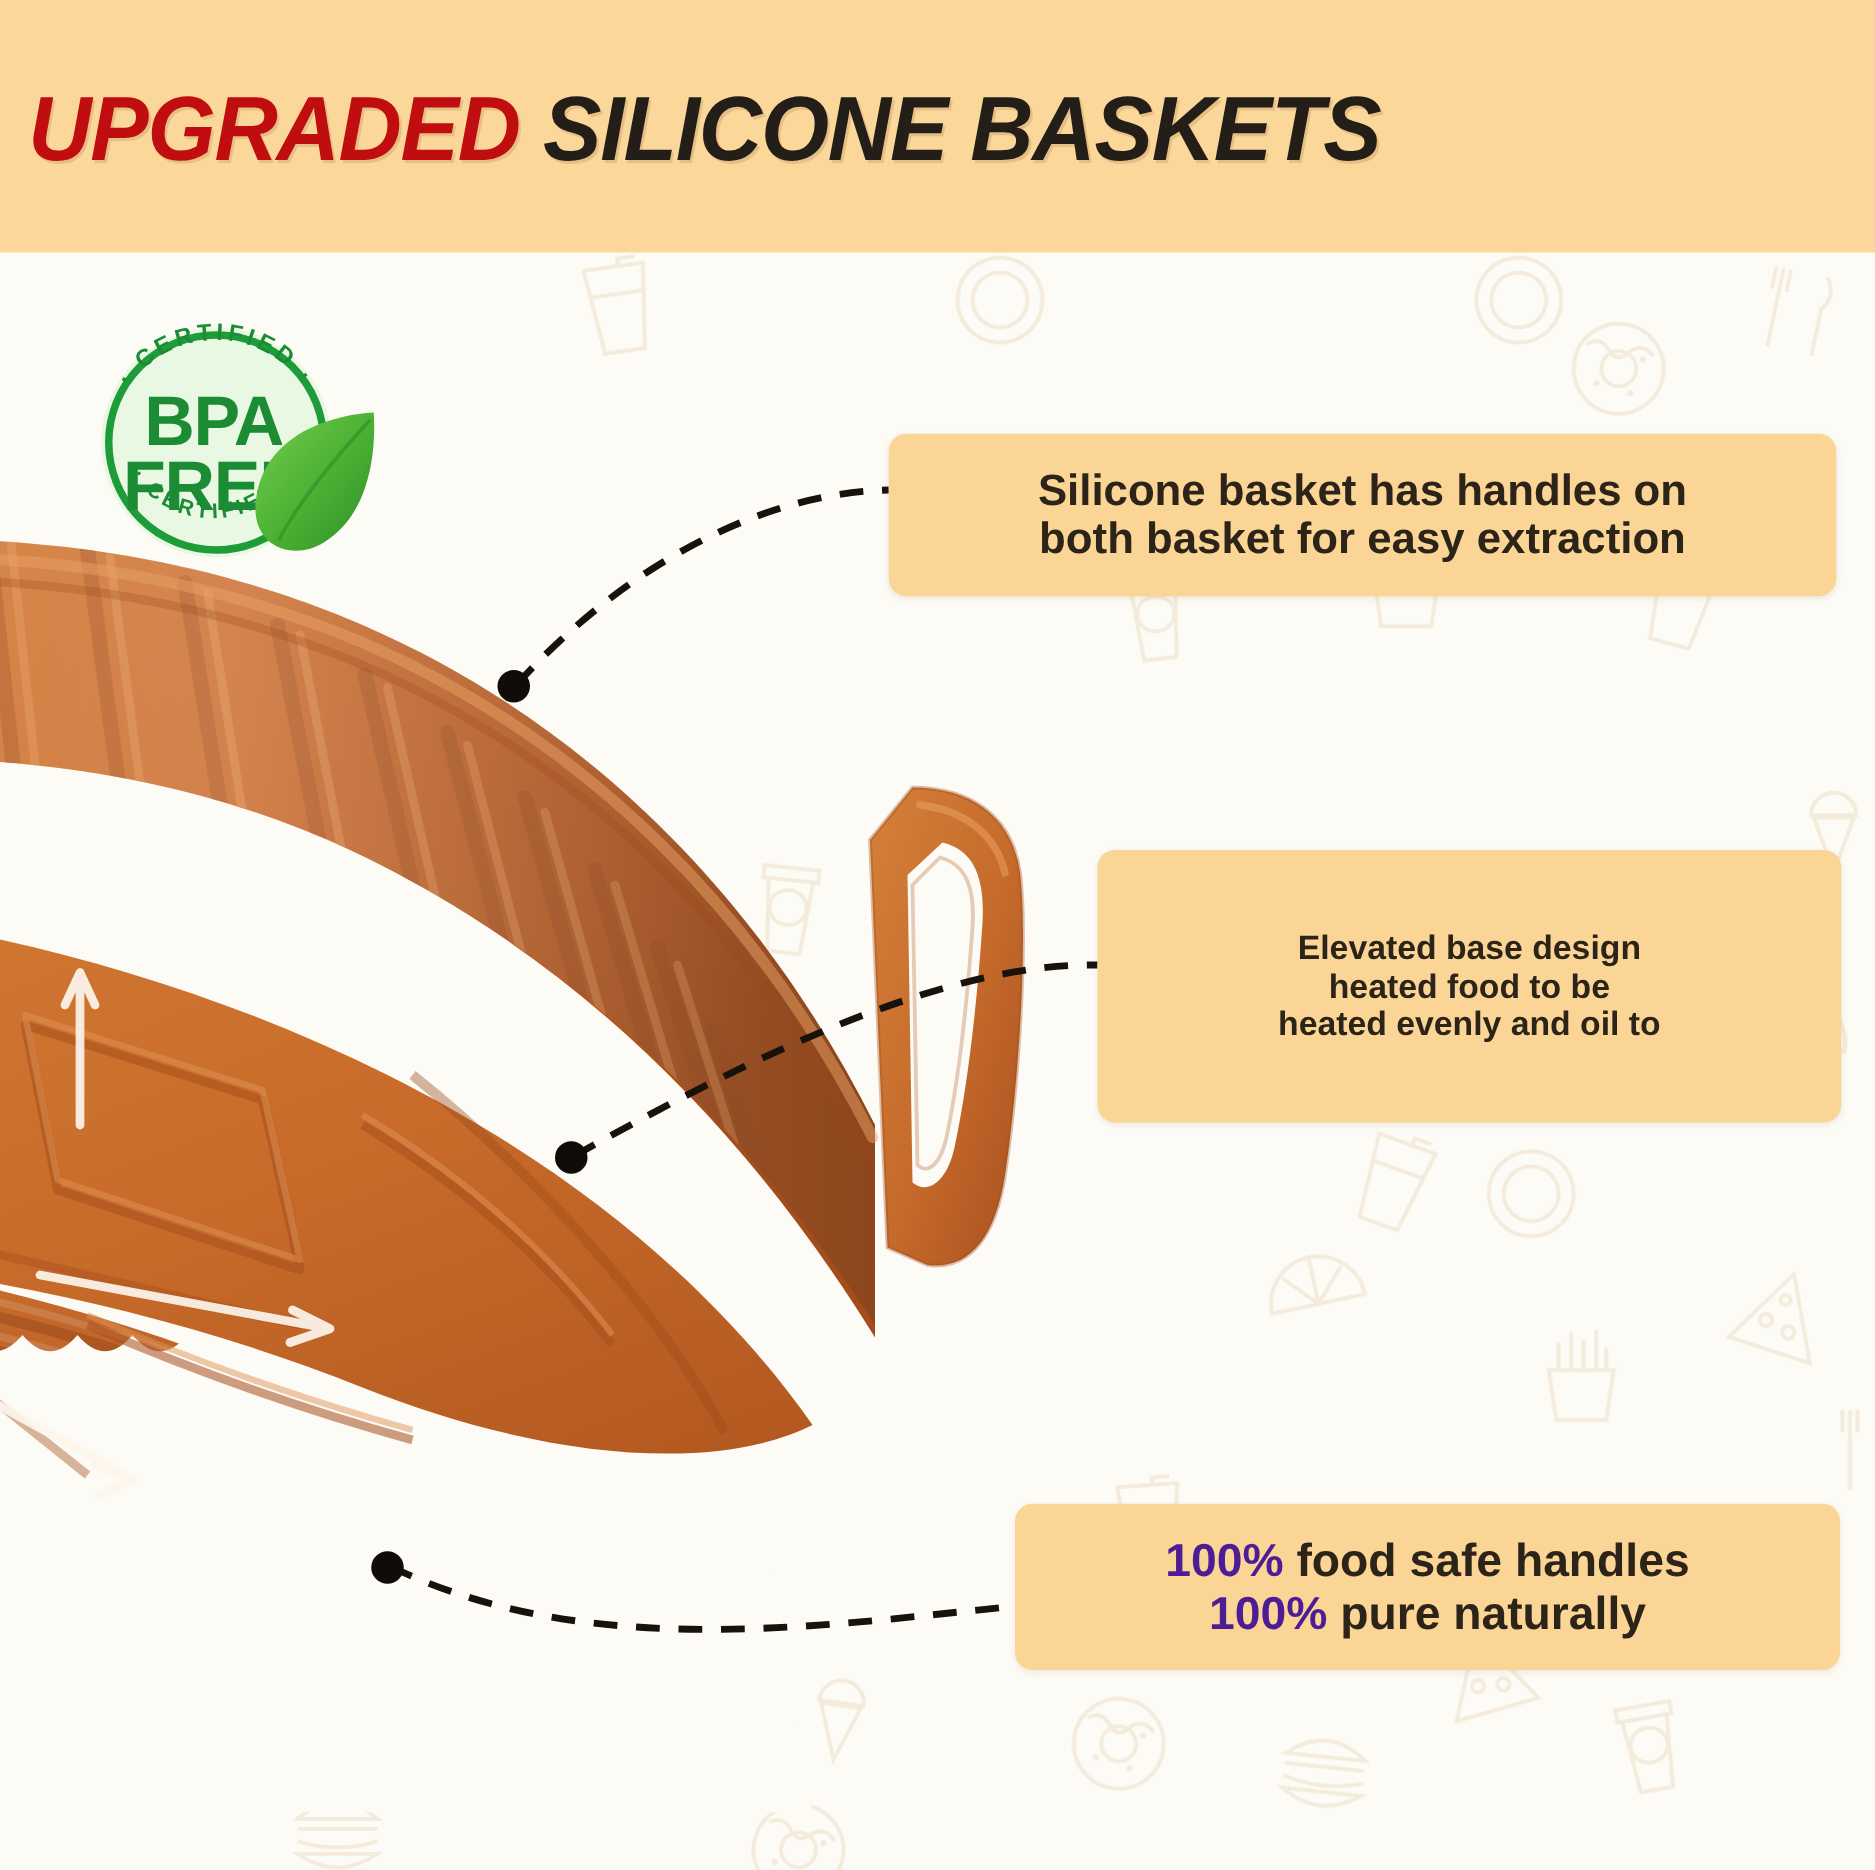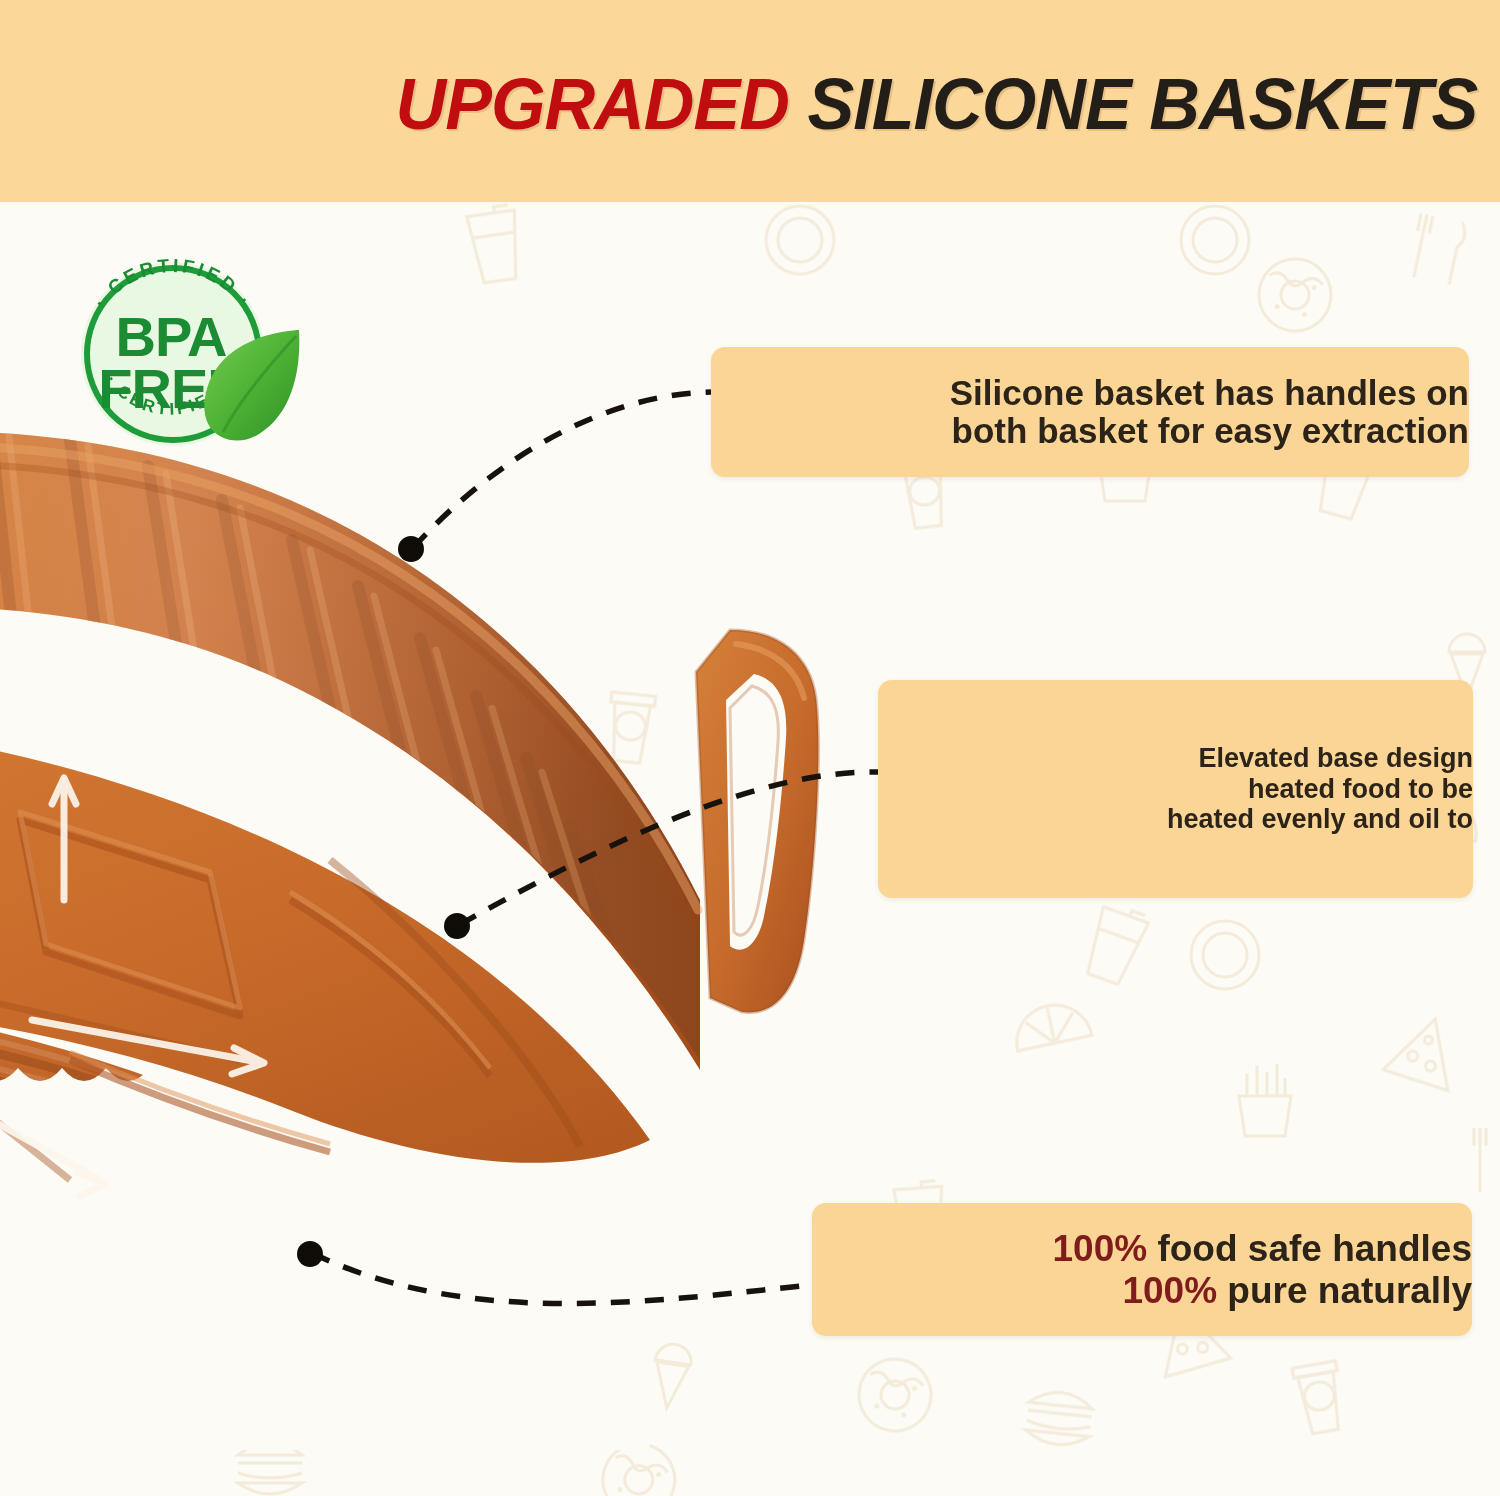--- a/index.html
+++ b/index.html
@@ -29,21 +29,21 @@
   }
 
   
   #header-band {
     position:absolute;
     left:0; top:0;
     width:1500px; height:202px;
     background:#fcd79a;
     display:flex;
     align-items:center;
-    justify-content:flex-end;
+    justify-content:flex-start;
     z-index:40;
   }
   #header-title {
     font-size:73px;
     font-weight:bold;
     font-style:italic;
     letter-spacing:-1px;
     white-space:nowrap;
     transform:scaleX(0.96);
     text-shadow:2px 2px 0 rgba(160,110,60,0.22);
@@ -73,21 +73,21 @@
 
   
   .callout {
     position:absolute;
     background:#fbd595;
     border-radius:14px;
     box-shadow:0 2px 5px rgba(120,90,40,0.10);
     z-index:32;
     display:flex;
     flex-direction:column;
-    align-items:flex-end;
+    align-items:center;
     justify-content:center;
     text-align:center;
     color:#2c2419;
     font-weight:bold;
   }
   .callout .ln { display:block; white-space:nowrap; }
 
   #callout-handles {
     left:711px; top:347px;
     width:758px; height:130px;
@@ -99,21 +99,21 @@
     width:595px; height:218px;
     font-size:27px;
     line-height:1.14;
   }
   #callout-foodsafe {
     left:812px; top:1203px;
     width:660px; height:133px;
     font-size:37px;
     line-height:1.12;
   }
-  #callout-foodsafe .pct { color:#7f1d1d; }
+  #callout-foodsafe .pct { color:#4c1d95; }
 
   
   #connectors {
     position:absolute;
     inset:0;
     z-index:31;
     pointer-events:none;
   }
 </style>
 </head>

